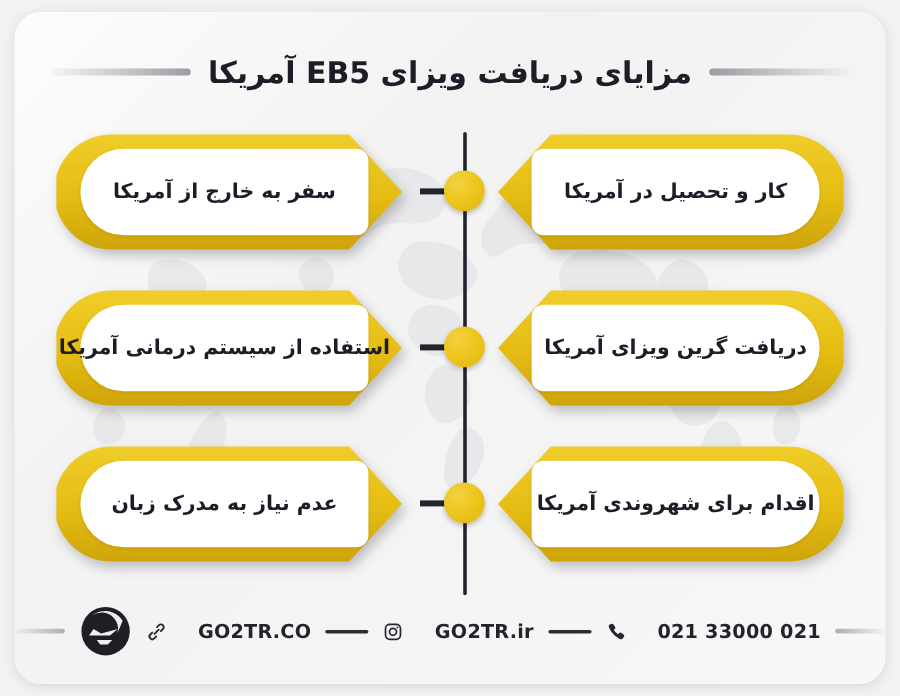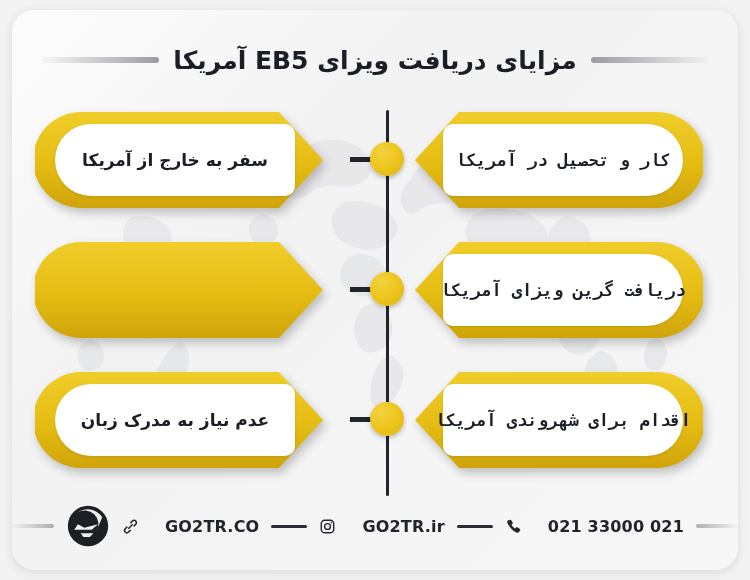--- a/index.html
+++ b/index.html
@@ -119,40 +119,40 @@
   }
 
   
   .plate {
     position: absolute;
     top: 0;
     width: 290px;
     height: 100px;
     filter: drop-shadow(3px 5px 5px rgba(0,0,0,0.22));
   }
-  .plate.left  { left: 23px; }
+  .plate.left  { left: 35px; }
   .plate.right { right: 35px; }
   .plate svg { width: 100%; height: 100%; display: block; }
 
   
   .pill {
     position: absolute;
     top: 14px;
     width: 240px;
     height: 72px;
     background: #ffffff;
     border-radius: 38px 10px 10px 38px;
     display: flex;
     align-items: center;
     justify-content: center;
     box-shadow: 0 1px 3px rgba(0,0,0,0.10);
     z-index: 3;
   }
   .plate.left .pill  { left: 20px;  border-radius: 36px 10px 10px 36px; }
-  .plate.right .pill { right: 20px; border-radius: 10px 36px 36px 10px; font-family: Liberation Mono, monospace; }
+  .plate.right .pill { right: 20px; border-radius: 10px 36px 36px 10px; }
 
   .pill-label {
     direction: rtl;
     font-size: 17px;
     font-weight: bold;
     color: #1b1e27;
     white-space: nowrap;
     padding: 0 8px;
   }
 
@@ -300,20 +300,23 @@
         <svg viewBox="0 0 290 100" preserveAspectRatio="none" aria-hidden="true">
           <defs>
             <linearGradient id="gl2" x1="0" y1="0" x2="0" y2="1">
               <stop offset="0%" stop-color="#F0CD2A"></stop>
               <stop offset="55%" stop-color="#E5BC13"></stop>
               <stop offset="100%" stop-color="#CFA40A"></stop>
             </linearGradient>
           </defs>
           <path d="M46 2 H244 L288 50 L244 98 H46 A44 44 0 0 1 46 2 Z" fill="url(#gl2)"></path>
         </svg>
+        <div class="pill">
+          <span class="pill-label">استفاده از سیستم درمانی آمریکا</span>
+        </div>
       </div>
 
       <div class="plate right">
         <svg viewBox="0 0 290 100" preserveAspectRatio="none" aria-hidden="true">
           <defs>
             <linearGradient id="gr2" x1="0" y1="0" x2="0" y2="1">
               <stop offset="0%" stop-color="#F0CD2A"></stop>
               <stop offset="55%" stop-color="#E5BC13"></stop>
               <stop offset="100%" stop-color="#CFA40A"></stop>
             </linearGradient>

